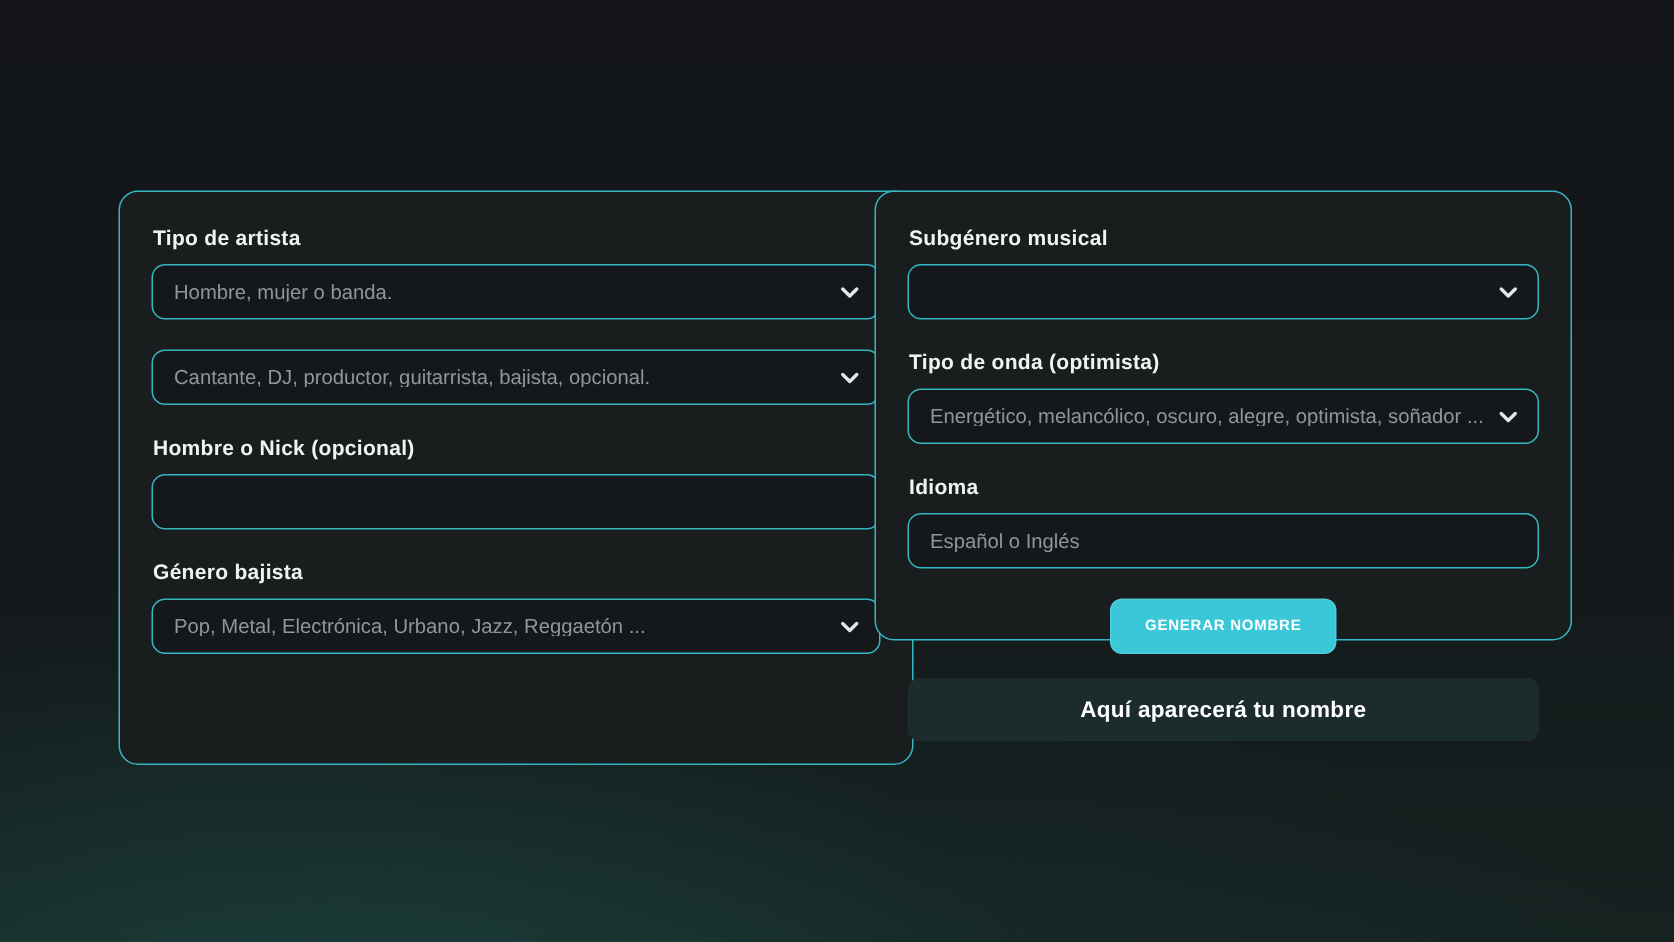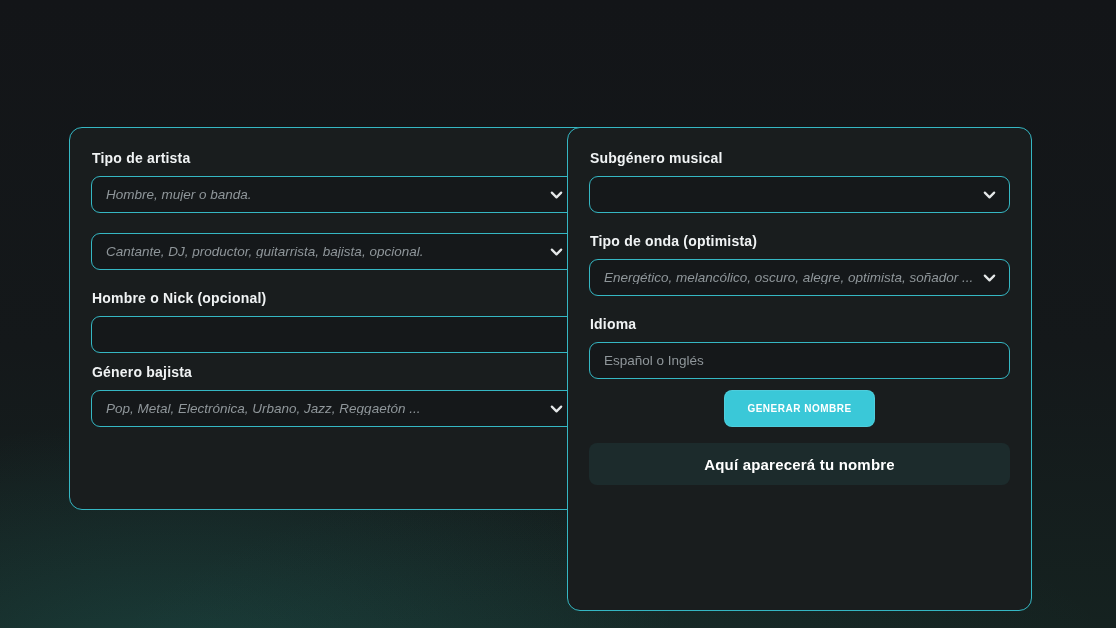--- a/index.html
+++ b/index.html
@@ -11,43 +11,43 @@
       radial-gradient(900px 420px at 55% 115%, rgba(40,140,135,0.10), rgba(40,140,135,0) 60%),
       linear-gradient(180deg, var(--page-bg-top,#131518) 0%, #14181a 55%, var(--page-bg-bottom,#152220) 100%);
   }
   .panel{
     position:absolute;top:127px;height:383px;box-sizing:border-box;
     background:var(--panel-bg,#191d1e);
     border:1.5px solid var(--accent,#35b7c3);
     border-radius:13px;
     padding:22px 21px;
   }
-  .panel-left{left:69px;width:530px;}
-  .panel-right{left:567px;width:465px;height:484px;}
+  .panel-left{left:79px;width:530px;}
+  .panel-right{left:583px;width:465px;height:300px;}
   .label{
     font-size:14px;font-weight:bold;color:var(--label-color,#f0f3f4);
     margin:0 0 10px 1px;letter-spacing:0.2px;line-height:16px;
   }
   .control{
     position:relative;display:flex;align-items:center;
     width:100%;height:37px;box-sizing:border-box;
     background:var(--field-bg,#15181a);
     border:1.5px solid var(--accent,#35b7c3);
     border-radius:9px;
     padding:0 14px;margin-bottom:20px;
   }
-  .select{cursor:pointer;font-style:italic;}
+  .select{cursor:pointer;}
   .ph{
     color:var(--placeholder-color,#8f969a);font-size:13.5px;
     white-space:nowrap;overflow:hidden;flex:1;padding-right:24px;line-height:1;
   }
   .chev{position:absolute;right:12px;top:50%;transform:translateY(-50%);}
   input.text-input{
     outline:none;color:#f97316;font-size:13.5px;font-family:inherit;
-    padding:8px 14px;margin-bottom:11px;
+    padding:8px 14px;margin-bottom:20px;
   }
   input.text-input::placeholder{color:var(--placeholder-color,#8f969a);}
   .generate-btn{
     display:block;margin:0 auto 16px auto;height:37px;padding:0 23px;
     background:var(--button-bg,#3ac8d8);color:var(--button-text,#ffffff);
     font-family:inherit;font-weight:bold;font-size:10px;letter-spacing:0.5px;
     border:none;border-radius:8px;cursor:pointer;
     box-shadow:0 0 0 1px rgba(255,255,255,0.10) inset;
   }
   .result{

